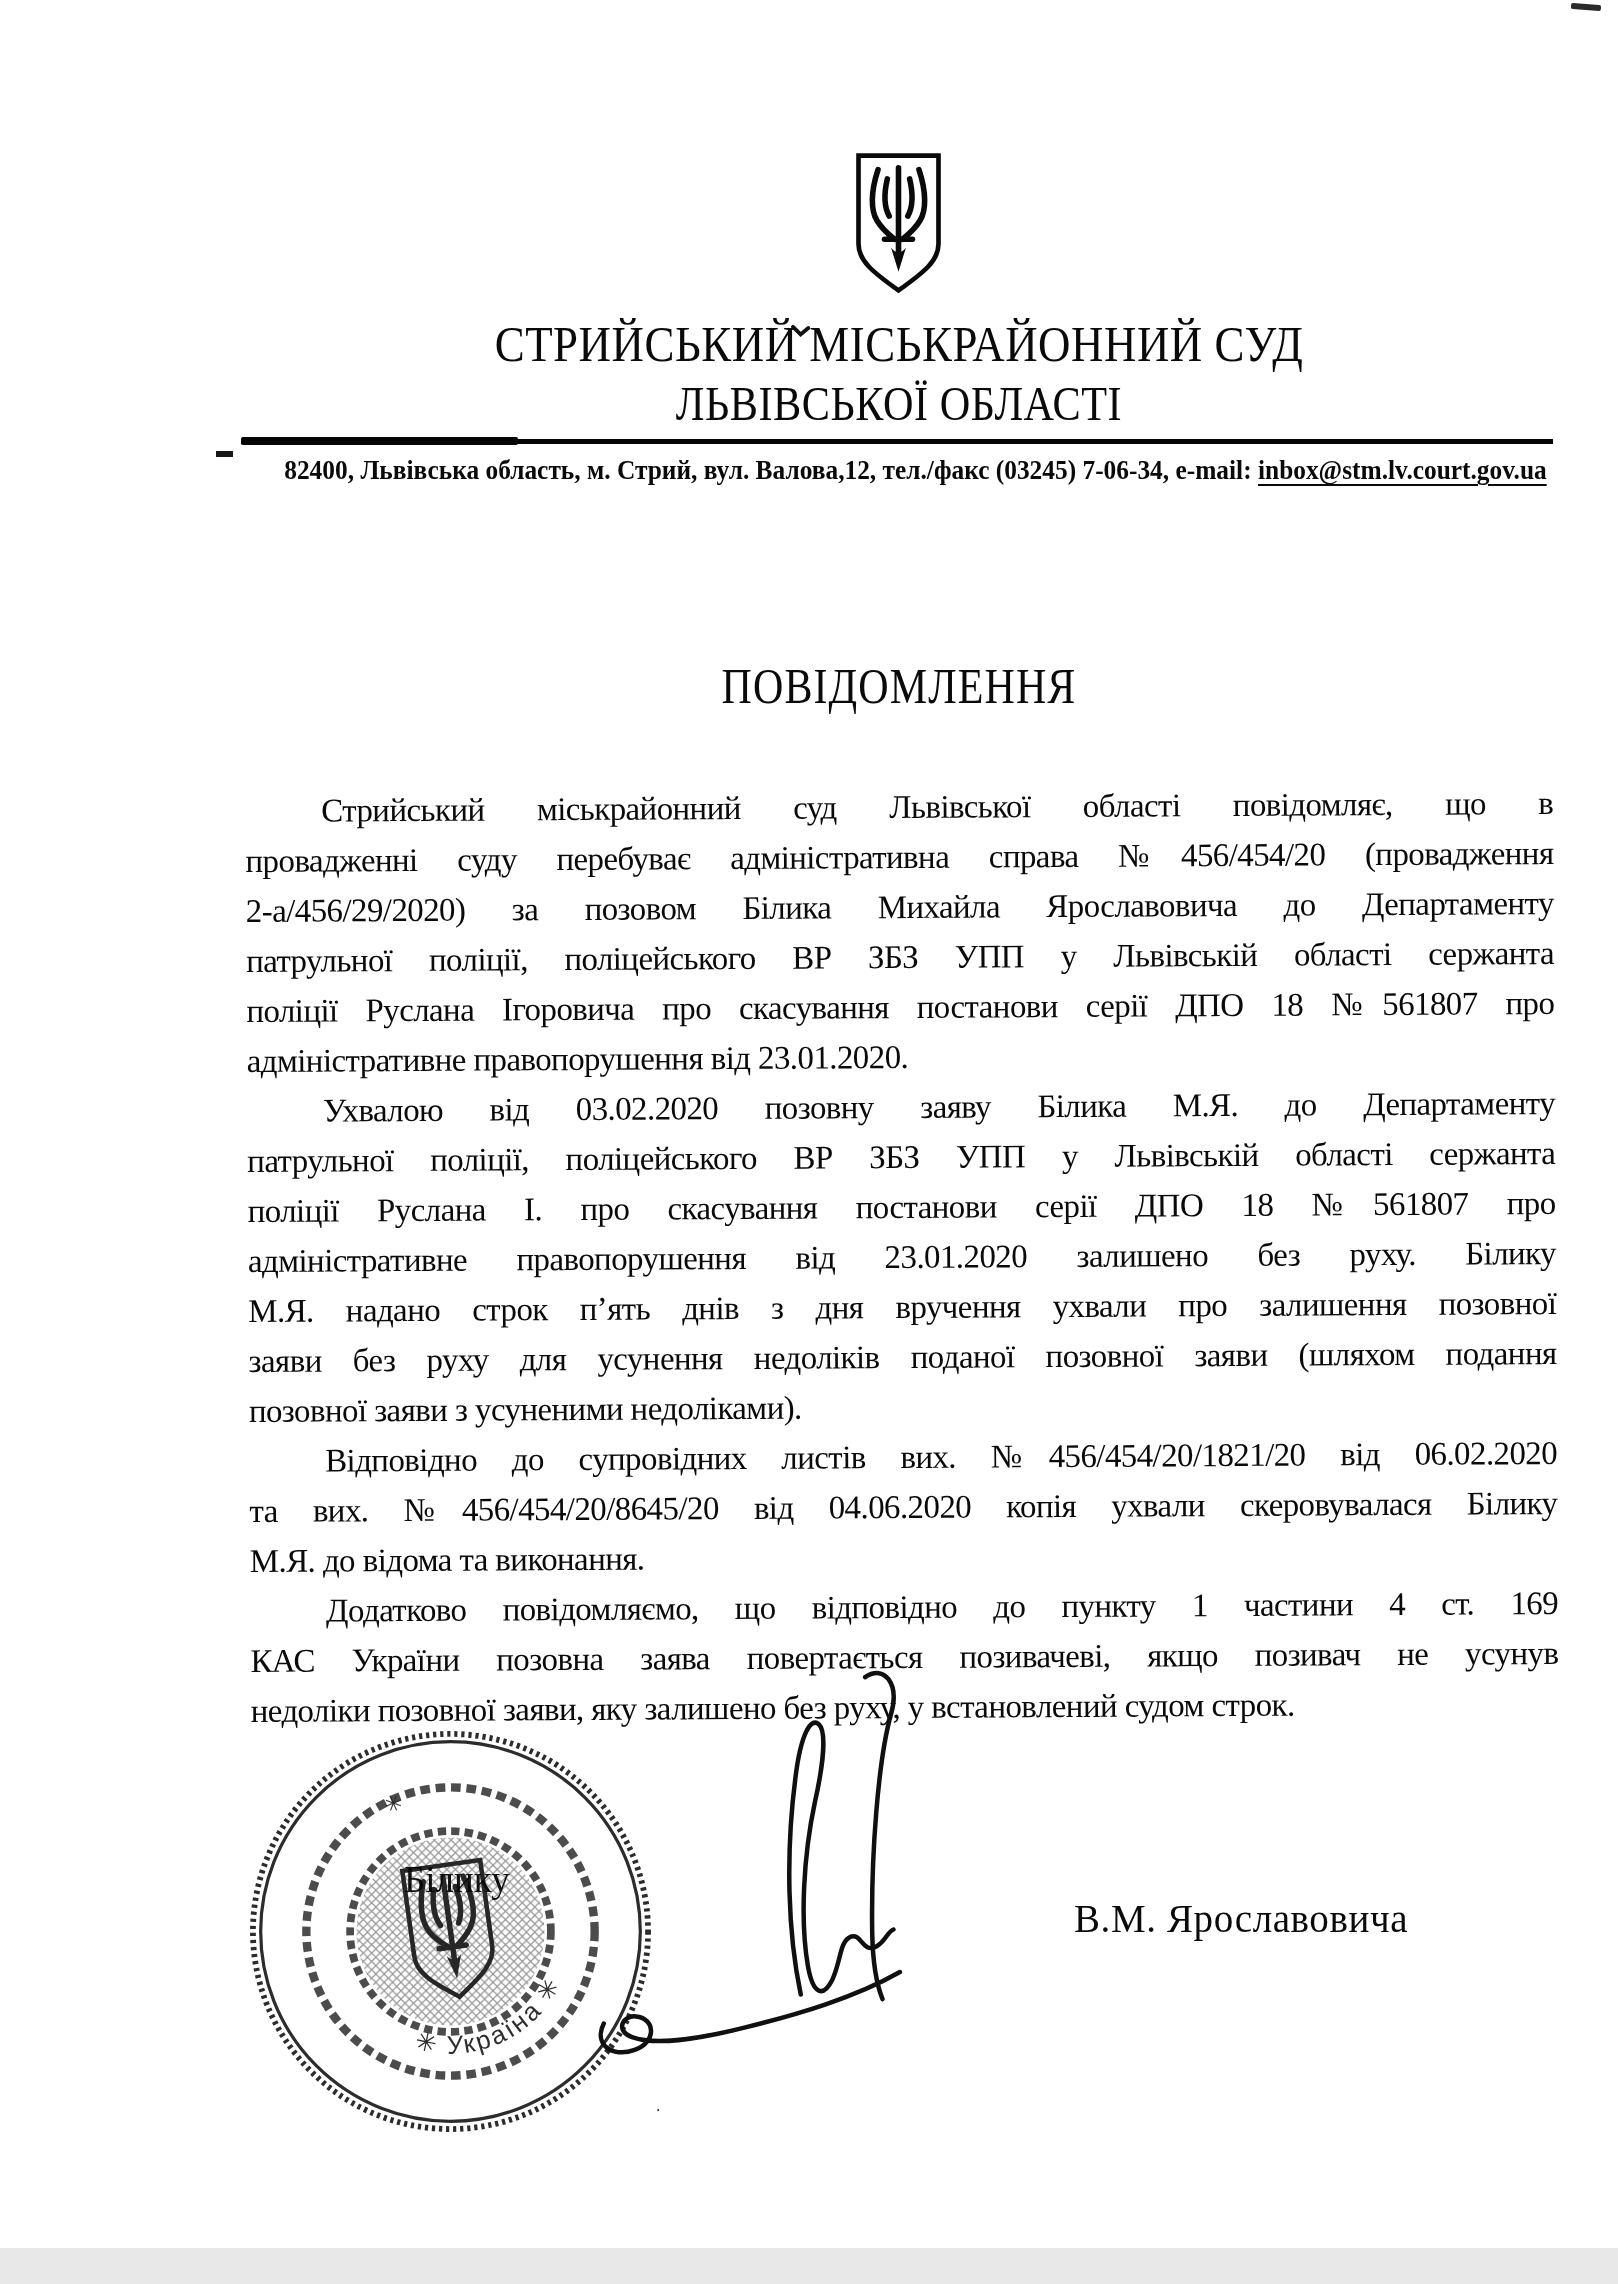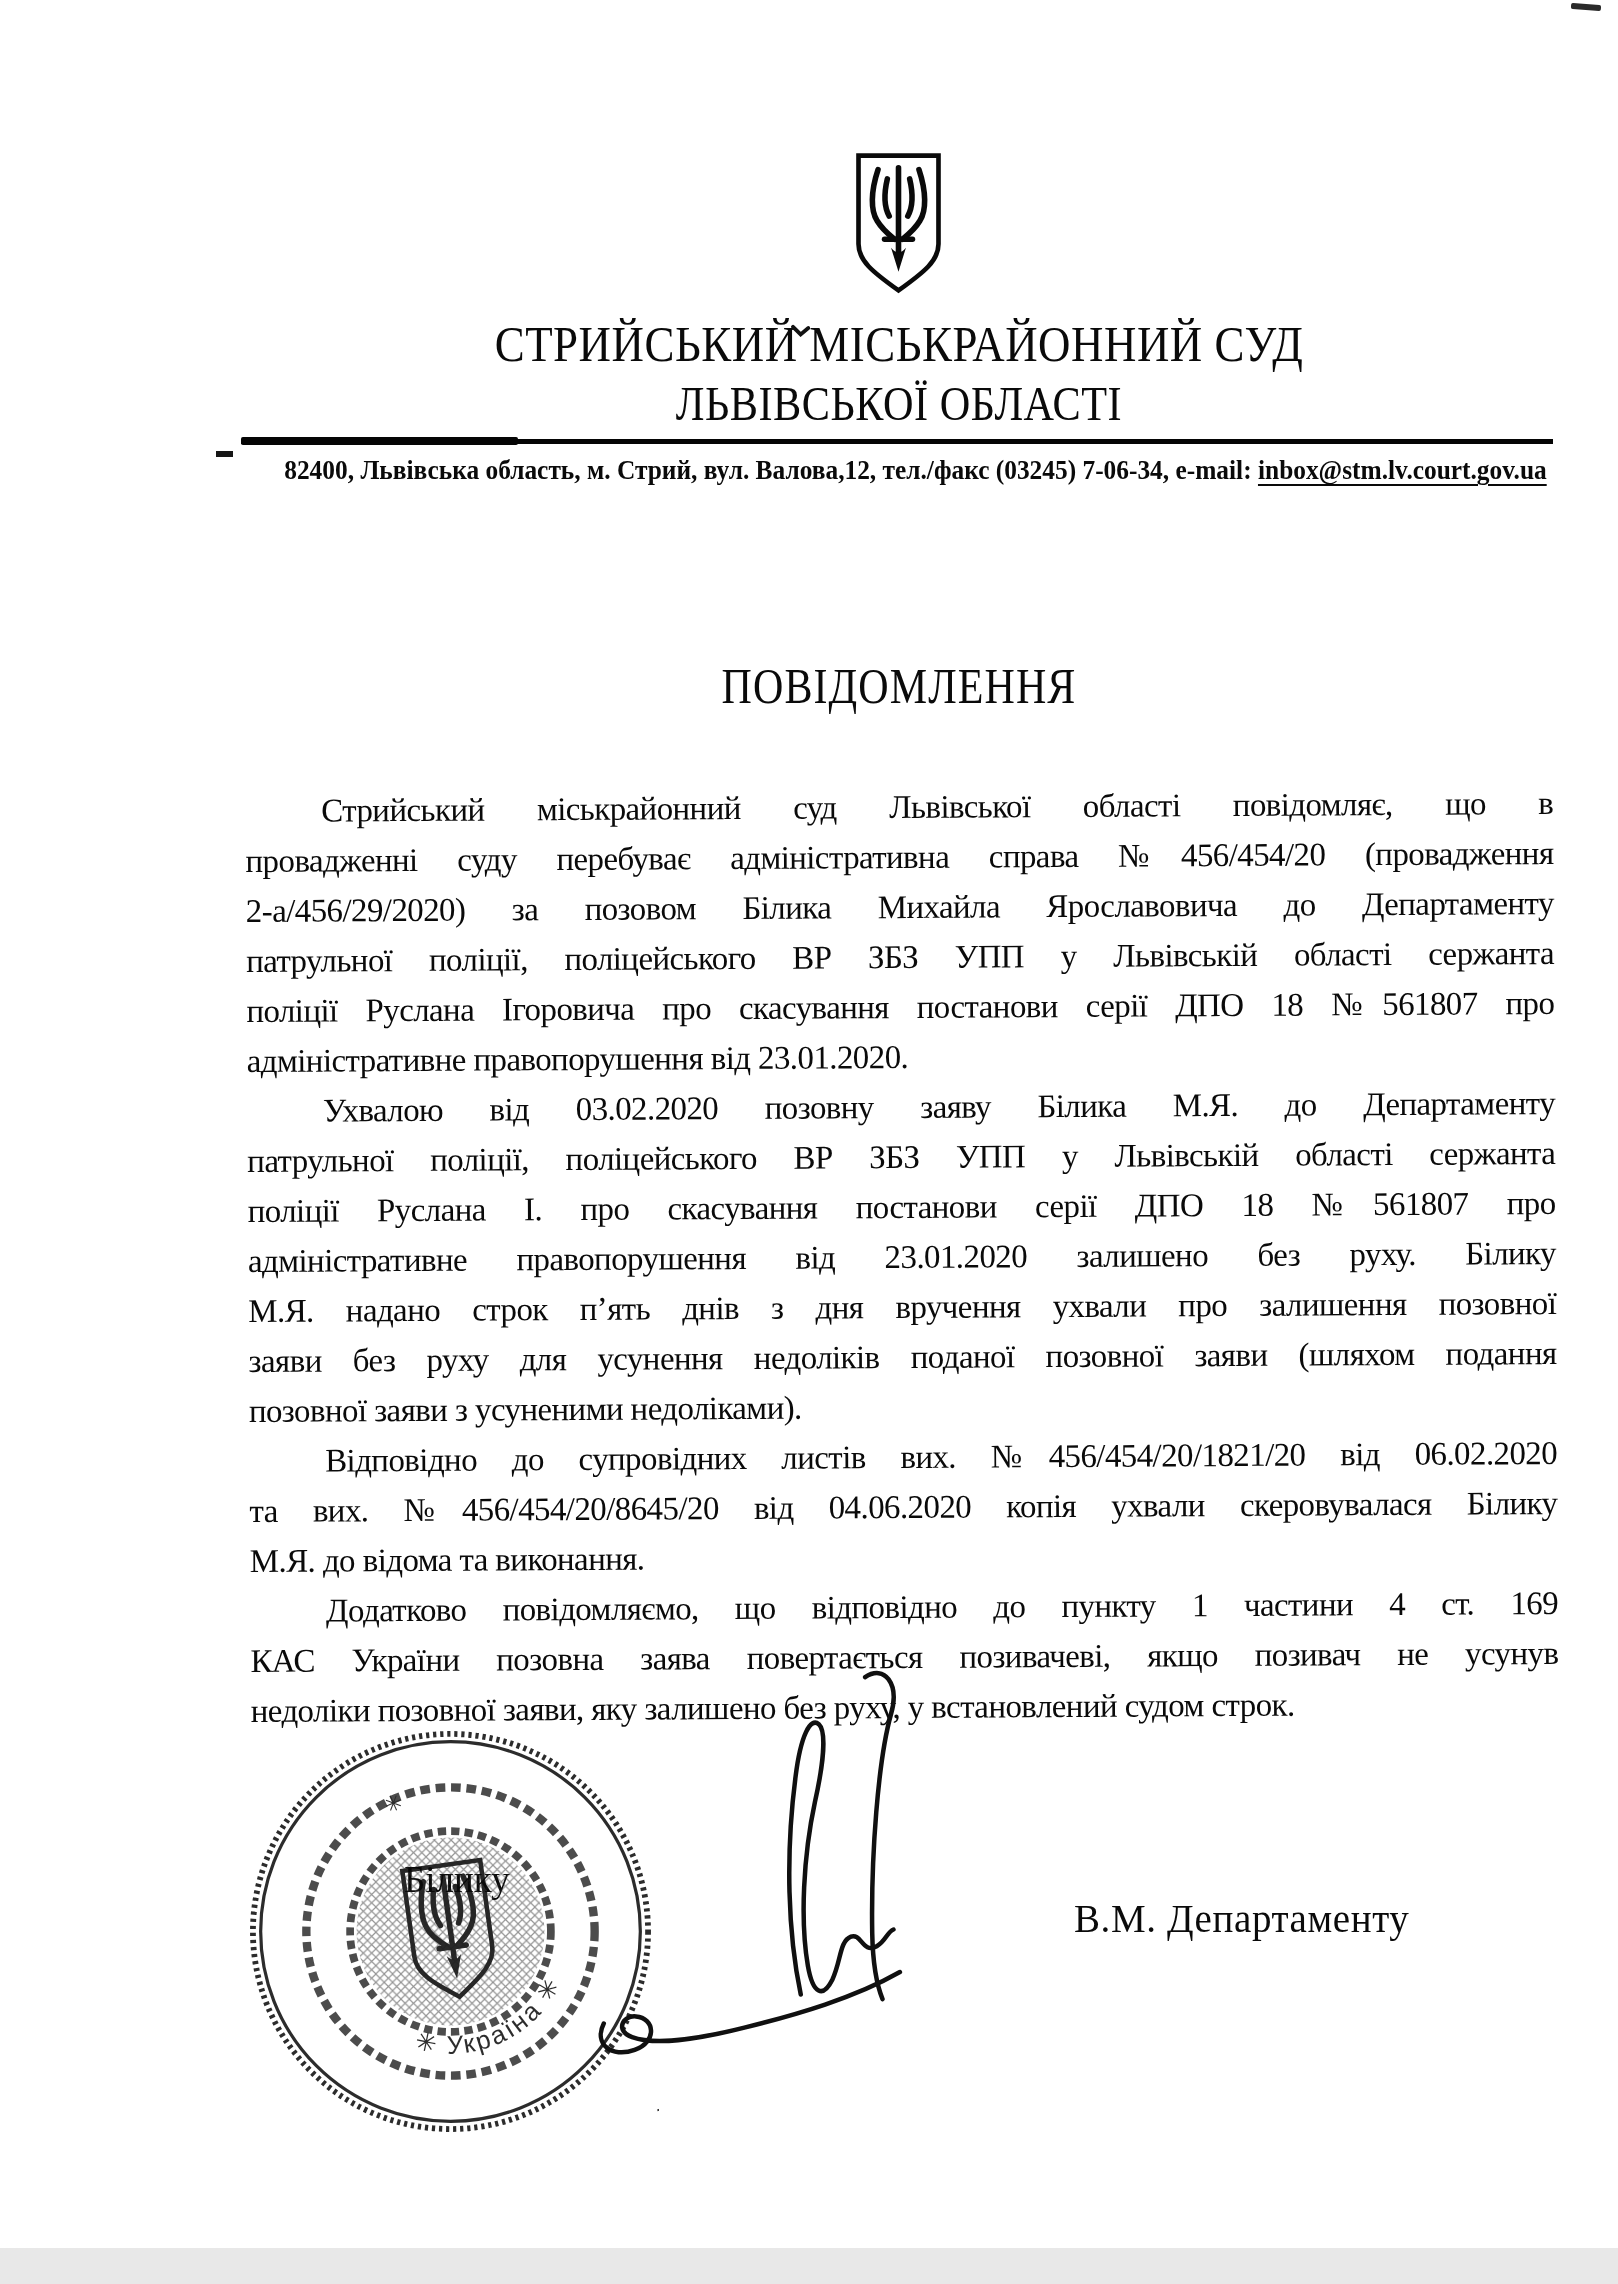--- a/index.html
+++ b/index.html
@@ -112,21 +112,21 @@
       <div class="line last">М.Я. до відома та виконання.</div>
     </div>
     <div>
       <div class="line first">Додатково повідомляємо, що відповідно до пункту 1 частини 4 ст. 169</div>
       <div class="line">КАС України позовна заява повертається позивачеві, якщо позивач не усунув</div>
       <div class="line last">недоліки позовної заяви, яку залишено без руху, у встановлений судом строк.</div>
     </div>
   </div>
 
   <div class="judge-label">Білику</div>
-  <div class="judge-name">В.М. Департаменту</div>
+  <div class="judge-name">В.М. Ярославовича</div>
 
   <svg class="stamp" viewBox="0 0 648 648">
     <defs>
       <pattern id="hatch" width="13" height="13" patternUnits="userSpaceOnUse">
         <path d="M0 13 L13 0 M0 0 L13 13" stroke="#2c2c2c" stroke-width="1.8" fill="none"></path>
       </pattern>
       <path id="arcOuterTop" d="M324 576 A252 252 0 1 1 323.9 576" fill="none"></path>
       <path id="arcInnerTop" d="M324 512 A188 188 0 1 1 323.9 512" fill="none"></path>
       <path id="arcInnerBottom" d="M324 134 A190 190 0 1 0 324.1 134" fill="none"></path>
     </defs>

